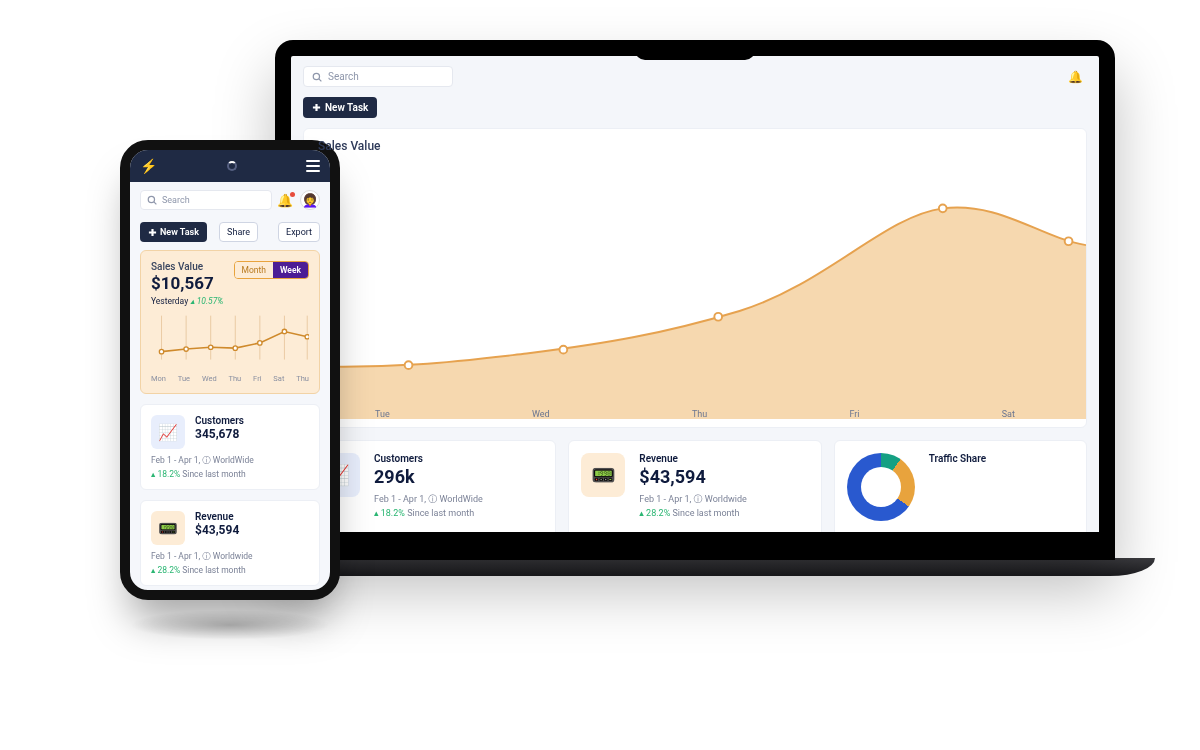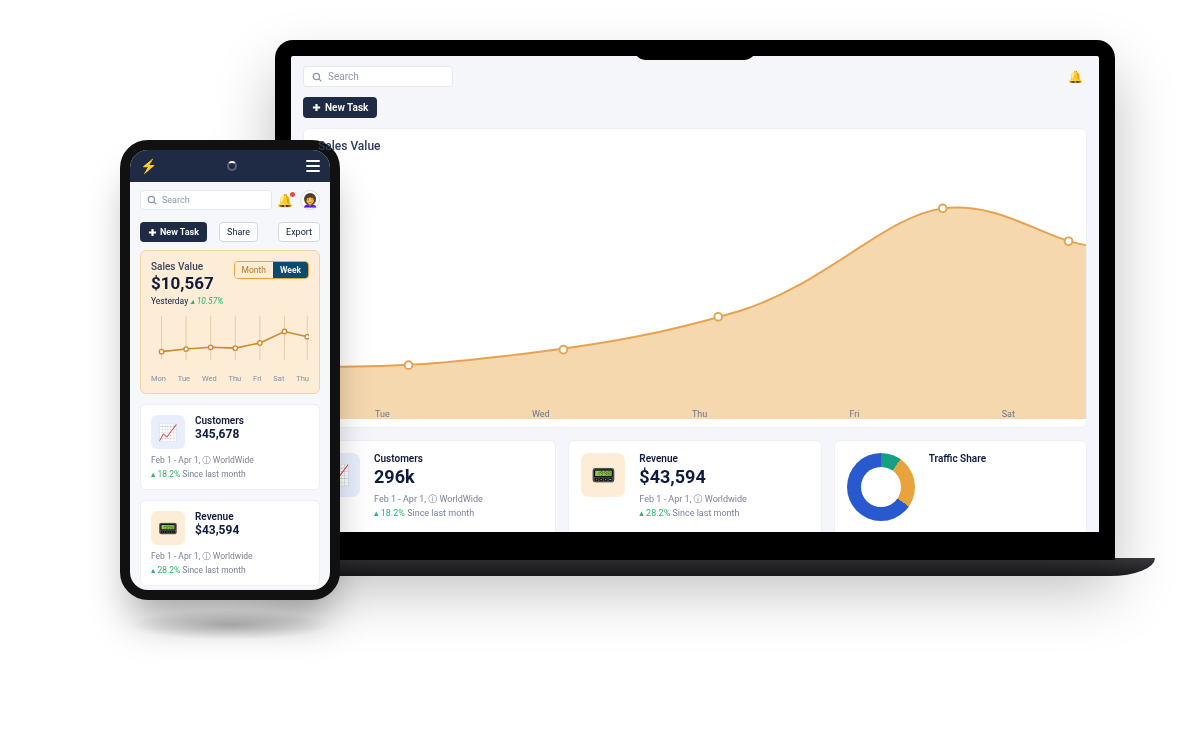--- a/index.html
+++ b/index.html
@@ -58,21 +58,21 @@
   .ph-cards{padding:0 10px 10px;display:flex;flex-direction:column;gap:10px;overflow:hidden;}
   .pcard{background:#fff;border:1px solid #eceff5;border-radius:6px;padding:10px;}
   .sales-ph-top{display:flex;justify-content:space-between;align-items:flex-start;}
   .sales-ph-left .lbl{font-size:10px;font-weight:500;color:#3a4660;}
   .sales-ph-left .val{font-size:17px;font-weight:700;margin-top:1px;}
   .sales-ph-left .sub{font-size:8.5px;margin-top:3px;}
   .sales-ph-left .sub .g{color:#2bb673;font-style:italic;}
   .toggle{display:flex;border:1px solid #e8a33d;border-radius:4px;overflow:hidden;font-size:8.5px;}
   .toggle div{padding:3px 7px;}
   .toggle .m{background:#fdecd6;color:#b97a1f;}
-  .toggle .w{background:#0c4a6e;color:#fff;font-weight:600;}
+  .toggle .w{background:#4c1d95;color:#fff;font-weight:600;}
   .tiny-chart{height:60px;margin-top:6px;position:relative;}
   .xaxis-ph{display:flex;justify-content:space-between;font-size:7.5px;color:#8a90a1;margin-top:2px;}
   .pcard .row2{display:flex;gap:10px;align-items:flex-start;}
   .pcard .ic-sm{width:34px;height:34px;border-radius:6px;display:flex;align-items:center;justify-content:center;font-size:16px;}
   .pcard .lbl2{font-size:10px;font-weight:600;}
   .pcard .val2{font-size:12px;font-weight:700;margin-top:1px;}
   .pcard .meta2{font-size:8.5px;color:#7b8297;margin-top:6px;}
   .pcard .growth2{font-size:8.5px;color:#2bb673;margin-top:2px;}
   .pcard .growth2 .since{color:#7b8297;}
   svg.search{width:10px;height:10px;stroke:#8f97ab;stroke-width:2;fill:none;}

